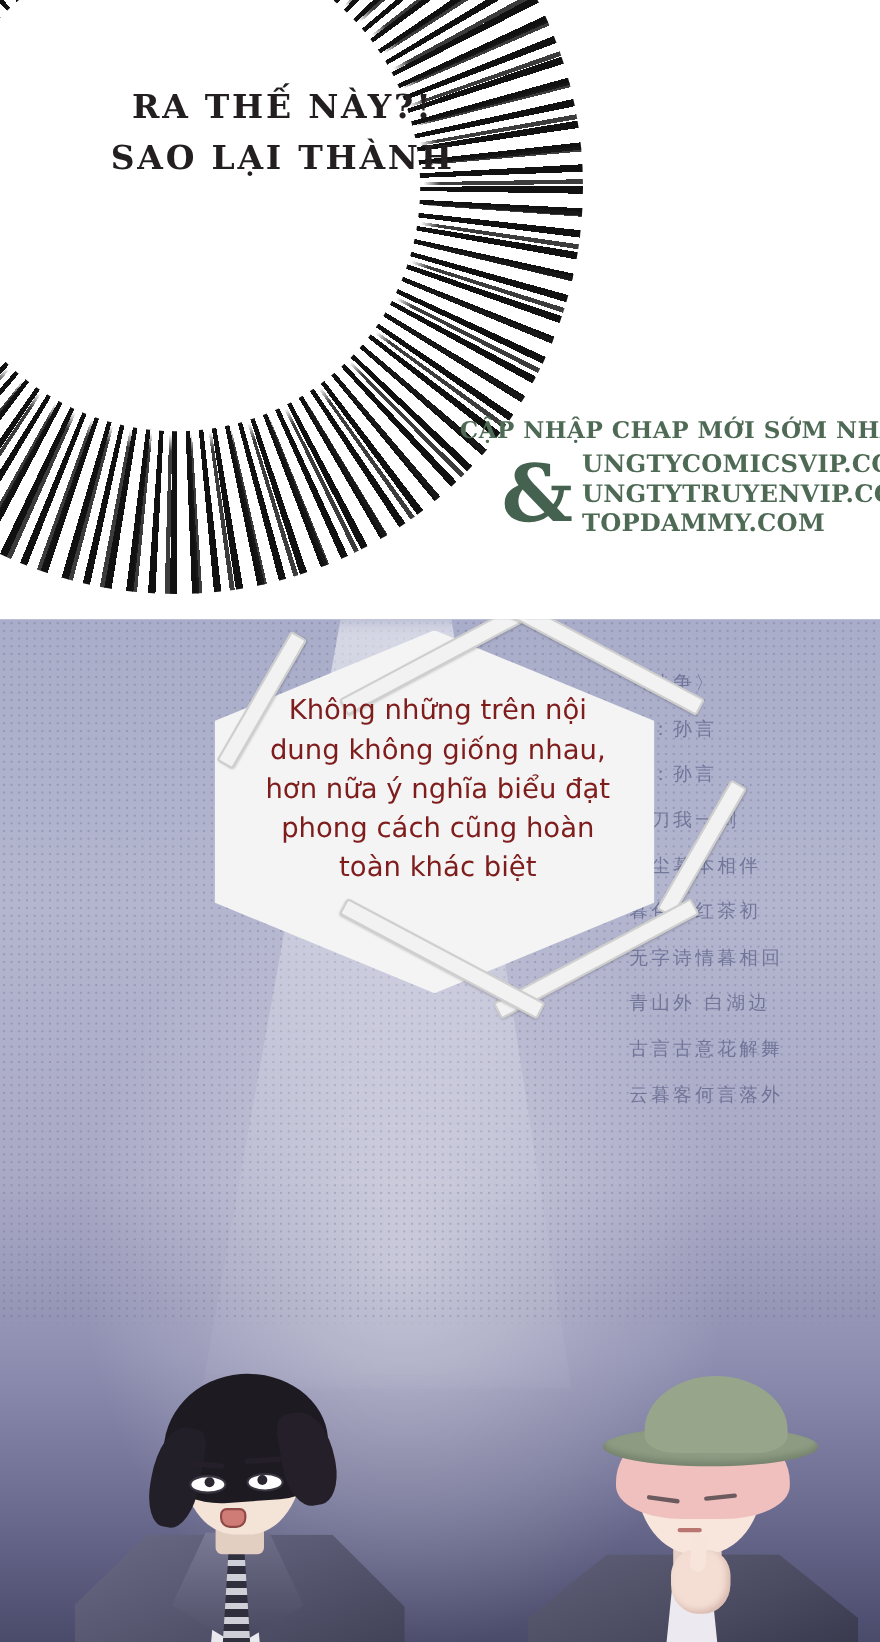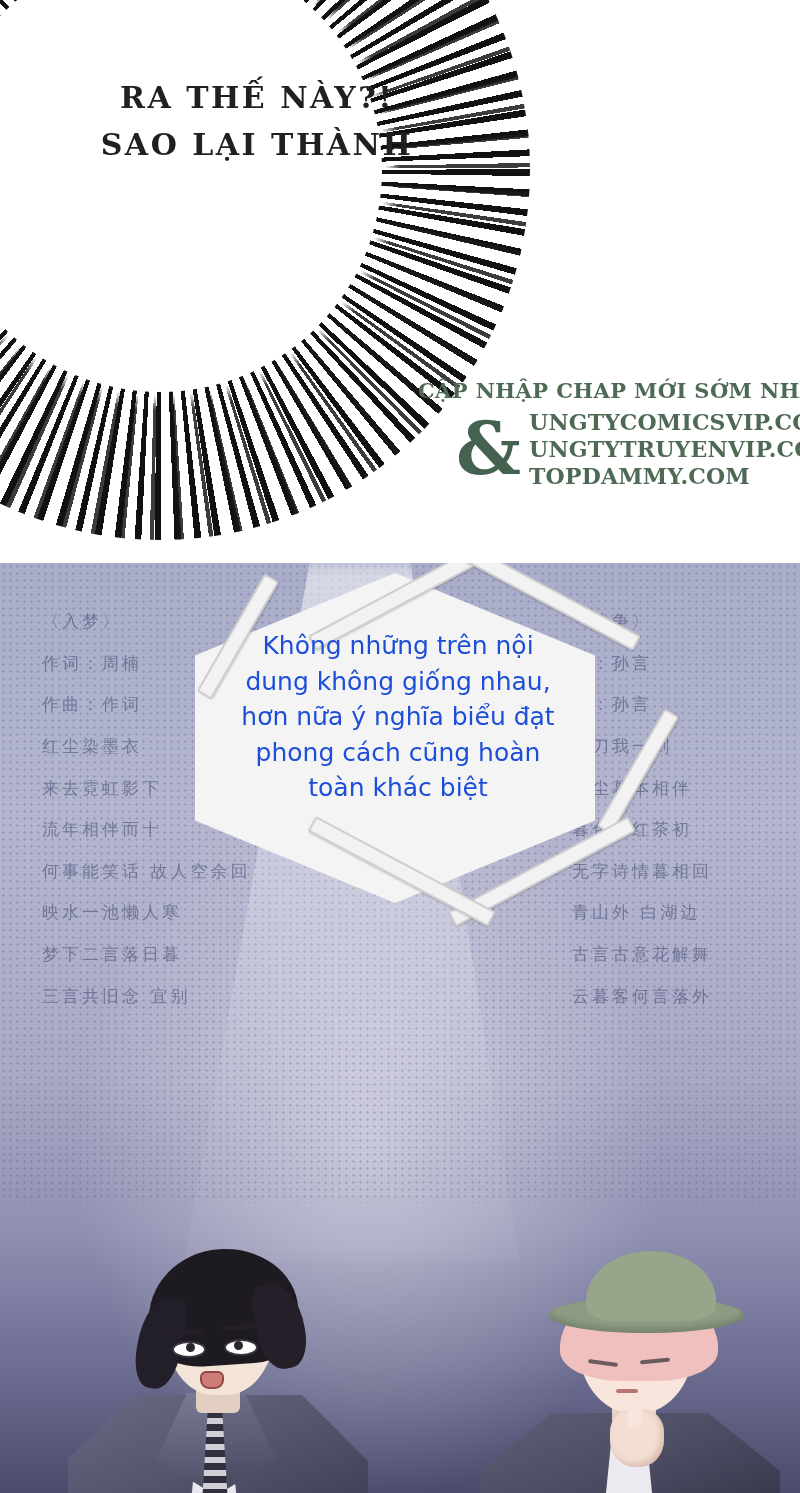--- a/index.html
+++ b/index.html
@@ -188,21 +188,21 @@
     left: 55px; top: 40px;
     width: 400px; height: 330px;
     background: #f4f4f4;
     clip-path: polygon(50% 0%, 100% 25%, 100% 75%, 50% 100%, 0% 75%, 0% 25%);
   }
   .hex-text {
     position: absolute;
     left: 88px; top: 95px;
     width: 340px;
     text-align: center;
-    color: #1d4ed8;
+    color: #7f1d1d;
     font-family: "DejaVu Sans", sans-serif;
     font-size: 25px;
     line-height: 1.42;
   }
 
   
   .char {
     position: absolute;
   }
 
@@ -365,30 +365,20 @@
         </div>
       </div>
     </div>
   </div>
 
   <div class="panel-main">
     <div class="screen-bg"></div>
     <div class="screen-dots"></div>
     <div class="light-beam"></div>
 
-    <div class="lyrics left">〈入梦〉
-作词：周楠
-作曲：作词
-红尘染墨衣
-来去霓虹影下
-流年相伴而十
-何事能笑话 故人空余回
-映水一池懒人寒
-梦下二言落日暮
-三言共旧念 宜别</div>
     <div class="lyrics right">〈斗争〉
 词：孙言
 曲：孙言
 一刀我一剑
 红尘暮本相伴
 暮色上红茶初
 无字诗情暮相回
 青山外 白湖边
 古言古意花解舞
 云暮客何言落外</div>

